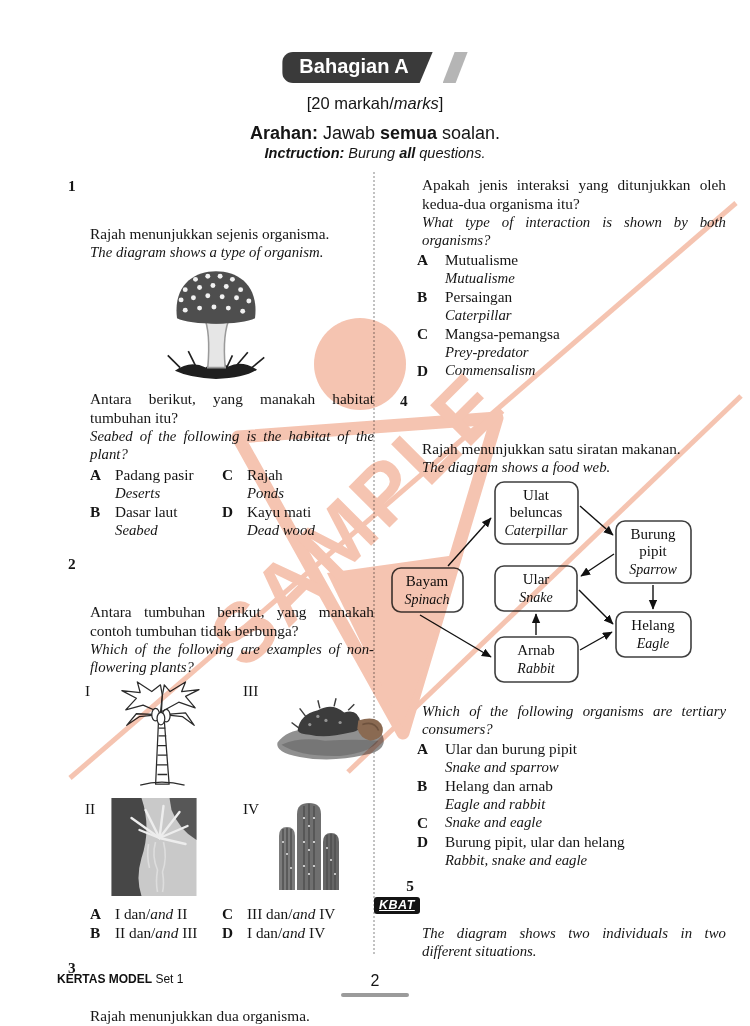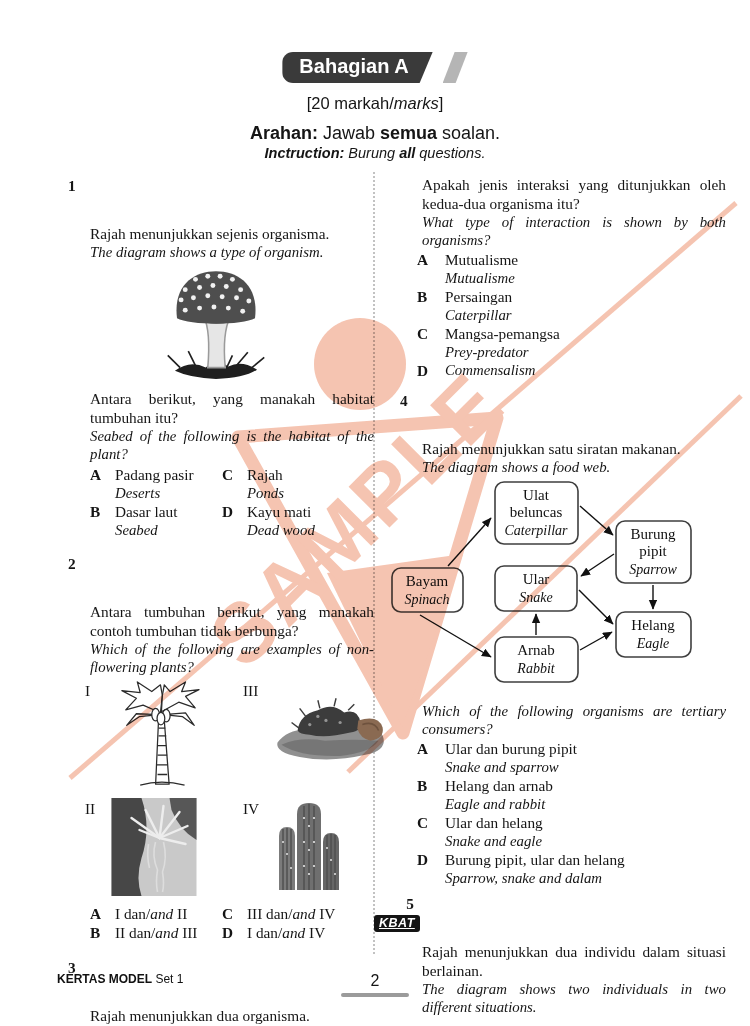--- a/index.html
+++ b/index.html
@@ -440,39 +440,37 @@
         <div class="opt">
           <span class="olet olet-r">B</span>
           <span class="obody">
               <span class="oms">Helang dan arnab</span>
               <span class="oen">Eagle and rabbit</span>
             </span>
         </div>
         <div class="opt">
           <span class="olet olet-r">C</span>
           <span class="obody">
-              <span class="oms">Ular dan helang</span>
               <span class="oen">Snake and eagle</span>
             </span>
         </div>
         <div class="opt">
           <span class="olet olet-r">D</span>
           <span class="obody">
               <span class="oms">Burung pipit, ular dan helang</span>
-              <span class="oen">Sparrow, snake and dalam</span>
+              <span class="oen">Rabbit, snake and eagle</span>
             </span>
         </div>
       </div>
     </div>
 
     <div class="qrow q5row" style="margin-top:7px;">
       <div class="kbat">KBAT</div>
       <div class="qnum qnum-r" style="text-align:right;padding-left:0;width:26px;padding-right:8px;box-sizing:border-box;">5</div>
       <div class="qbody">
-        <div class="ms">Rajah menunjukkan dua individu dalam situasi berlainan.</div>
         <div class="en">The diagram shows two individuals in two different situations.</div>
       </div>
     </div>
   </div>
 
   <div class="footer-left"><span class="b">KERTAS MODEL</span><span> Set 1</span></div>
   <div class="page-num">2</div>
   <div class="page-bar"></div>
 
   <svg class="wm" width="750" height="1026" viewBox="0 0 750 1026">

